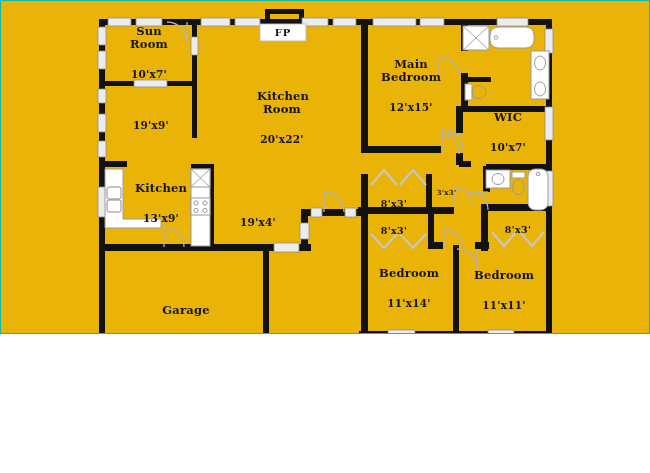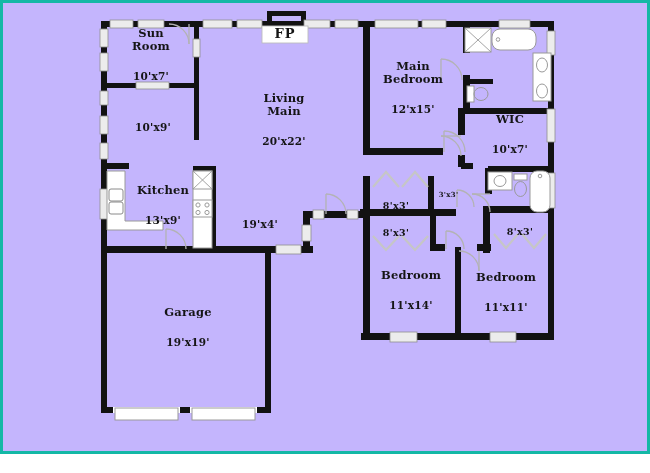--- a/index.html
+++ b/index.html
@@ -1,31 +1,31 @@
 <!DOCTYPE html>
 <html><head>
 <meta charset="utf-8">
 <style>
   html,body{margin:0;padding:0;background:#ffffff;}
   .stage{
-    position:relative;width:650px;height:454px;background:#c4b5fd;
-    border:3px solid #14b8a6;box-sizing:border-box;overflow:hidden;
+    position:relative;width:650px;height:334px;background:#eab308;
+    border:1px solid #14b8a6;box-sizing:border-box;overflow:hidden;
     font-family:"DejaVu Serif", serif;
   }
   .plan-svg{position:absolute;left:0;top:0;width:650px;height:473px;}
   .room-label{
     position:absolute;transform:translate(-50%,-50%);
     text-align:center;color:#151515;font-weight:700;line-height:1.12;
     letter-spacing:.2px;white-space:pre-line;
   }
   .room-label .rn{display:block;margin:0 auto;font-size:11.5px;}
   .room-label .rd{display:block;font-size:10.5px;}
   .room-label.small .rd{font-size:9.5px;letter-spacing:.4px;margin-top:16px;}
   .room-label.tiny .rd{font-size:7px;letter-spacing:.3px;margin-left:9px;}
-  .room-label.fp-label .rd{font-size:13px;letter-spacing:1px;}
+  .room-label.fp-label .rd{font-size:10px;letter-spacing:1px;}
   .room-label.hall-label .rd{font-size:10.5px;}
   .w40{max-width:40px;} .w50{max-width:50px;} .w52{max-width:54px;} .w62{max-width:64px;}
   .disclaimer{
     position:absolute;left:0;right:0;top:424px;text-align:center;
     font-size:10.6px;line-height:1.42;color:#1d1d1d;font-weight:400;
   }
   .disclaimer div{white-space:nowrap;}
 </style>
 </head>
 <body>
@@ -223,25 +223,25 @@
       </g>
     </g>
   </svg>
 
   <div class="room-label" style="left:148px;top:52px">
     <span class="rn w40">Sun Room</span>
     <span class="rd">10'x7'</span>
   </div>
 
   <div class="room-label" style="left:150px;top:125px">
-    <span class="rd">10'x9'</span>
+    <span class="rd">19'x9'</span>
   </div>
 
   <div class="room-label" style="left:281px;top:117px">
-    <span class="rn w50">Living Main</span>
+    <span class="rn w50">Kitchen Room</span>
     <span class="rd">20'x22'</span>
   </div>
 
   <div class="room-label" style="left:160px;top:202px">
     <span class="rn">Kitchen</span>
     <span class="rd">13'x9'</span>
   </div>
 
   <div class="room-label" style="left:185px;top:324px">
     <span class="rn">Garage</span>

